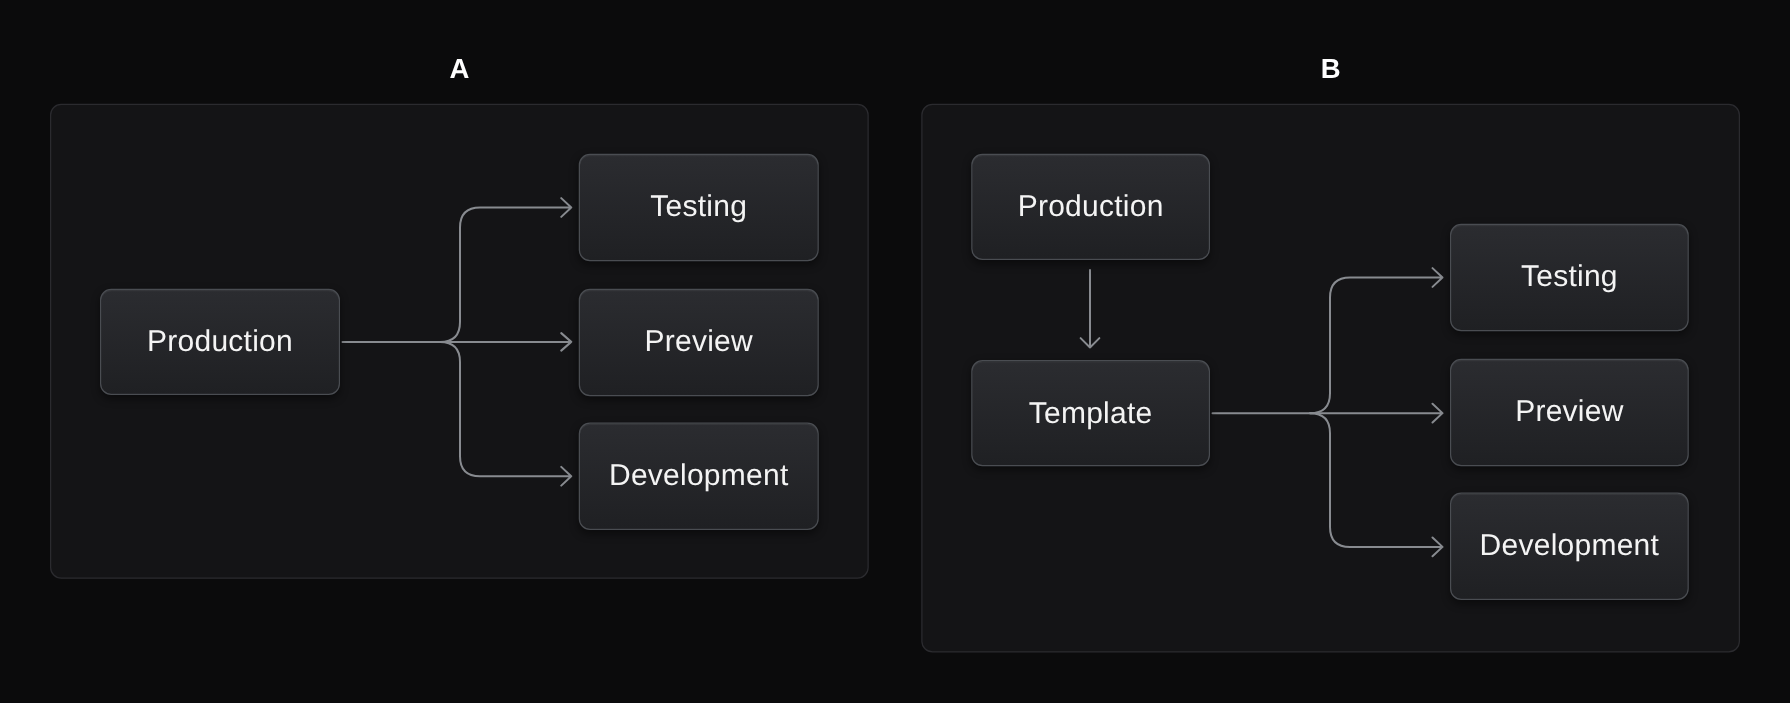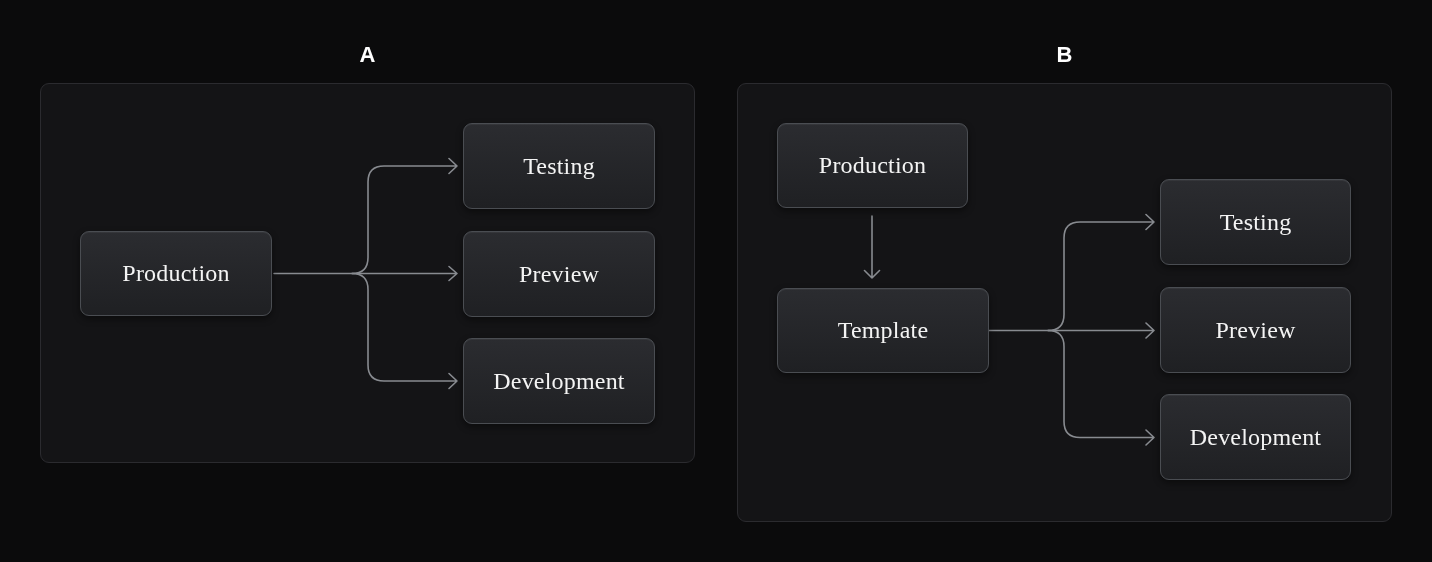--- a/index.html
+++ b/index.html
@@ -38,21 +38,20 @@
     align-items: center;
     justify-content: center;
     background: linear-gradient(180deg, var(--node-bg-top, #2b2c30) 0%, var(--node-bg-bottom, #1f2023) 100%);
     border: 1px solid var(--node-border, #4a4d52);
     border-radius: 9px;
     color: var(--node-text, #f4f4f4);
     font-size: 24px;
     font-weight: 400;
     letter-spacing: 0.2px;
     box-shadow: 0 3px 7px rgba(0,0,0,0.45), inset 0 1px 0 rgba(255,255,255,0.05);
-    font-family: Liberation Serif, serif;
   }
   .connectors {
     position: absolute;
     left: 0;
     top: 0;
     width: 1432px;
     height: 562px;
   }
   .connectors path {
     stroke: var(--connector, #888b90);
@@ -85,18 +84,18 @@
     <path d="M1048 330.5 Q1064 330.5 1064 314.5 V238 Q1064 222 1080 222 H1154 M1146 214.5 L1154 222 L1146 229.5"></path>
     <path d="M1048 330.5 Q1064 330.5 1064 346.5 V421.5 Q1064 437.5 1080 437.5 H1154 M1146 430 L1154 437.5 L1146 445"></path>
   </svg>
 
   <div class="node" style="left:80px; top:231px; width:192px; height:85px;">Production</div>
   <div class="node" style="left:463px; top:123px; width:192px; height:86px;">Testing</div>
   <div class="node" style="left:463px; top:231px; width:192px; height:86px;">Preview</div>
   <div class="node" style="left:463px; top:338px; width:192px; height:86px;">Development</div>
 
   <div class="node" style="left:777px; top:123px; width:191px; height:85px;">Production</div>
-  <div class="node" style="left:777px; top:288px; width:212px; height:85px;">Template</div>
+  <div class="node" style="left:777px; top:288px; width:191px; height:85px;">Template</div>
   <div class="node" style="left:1160px; top:179px; width:191px; height:86px;">Testing</div>
   <div class="node" style="left:1160px; top:287px; width:191px; height:86px;">Preview</div>
   <div class="node" style="left:1160px; top:394px; width:191px; height:86px;">Development</div>
 
 </div>
 
 </body></html>

